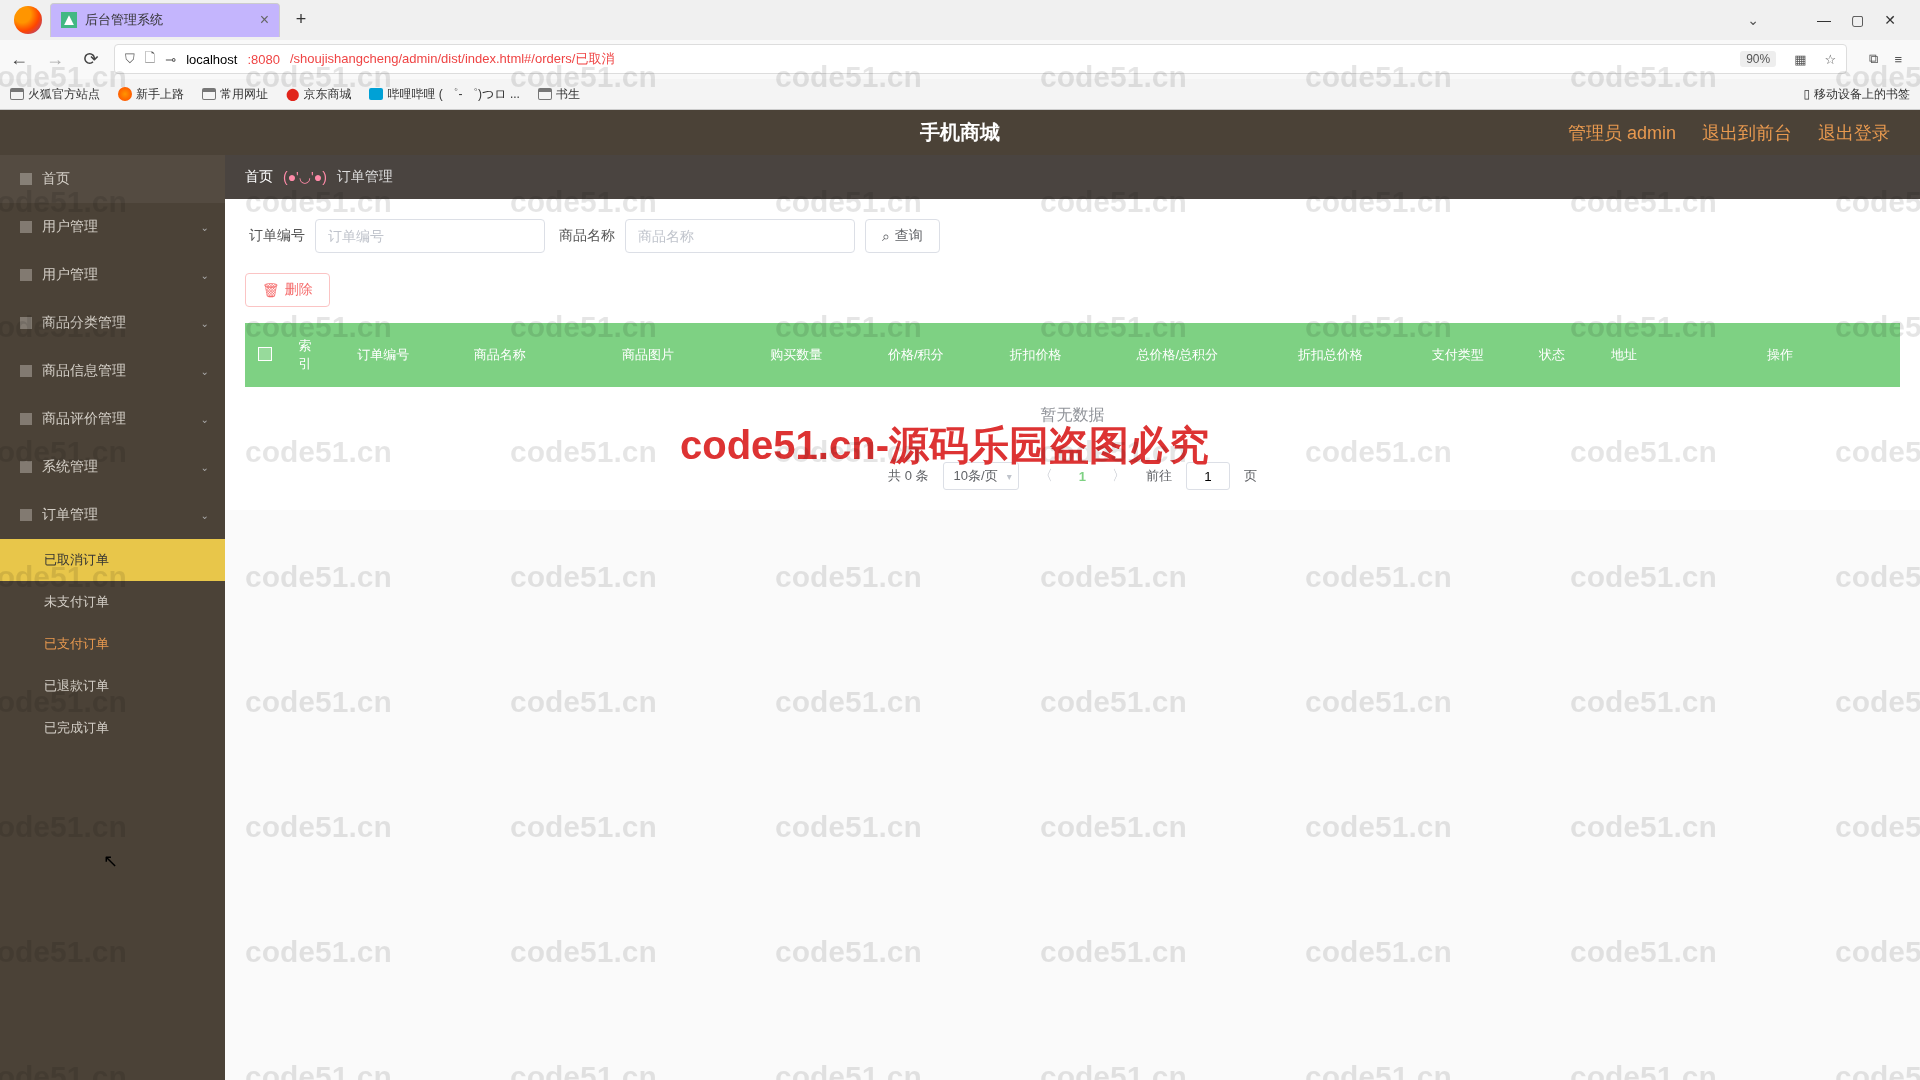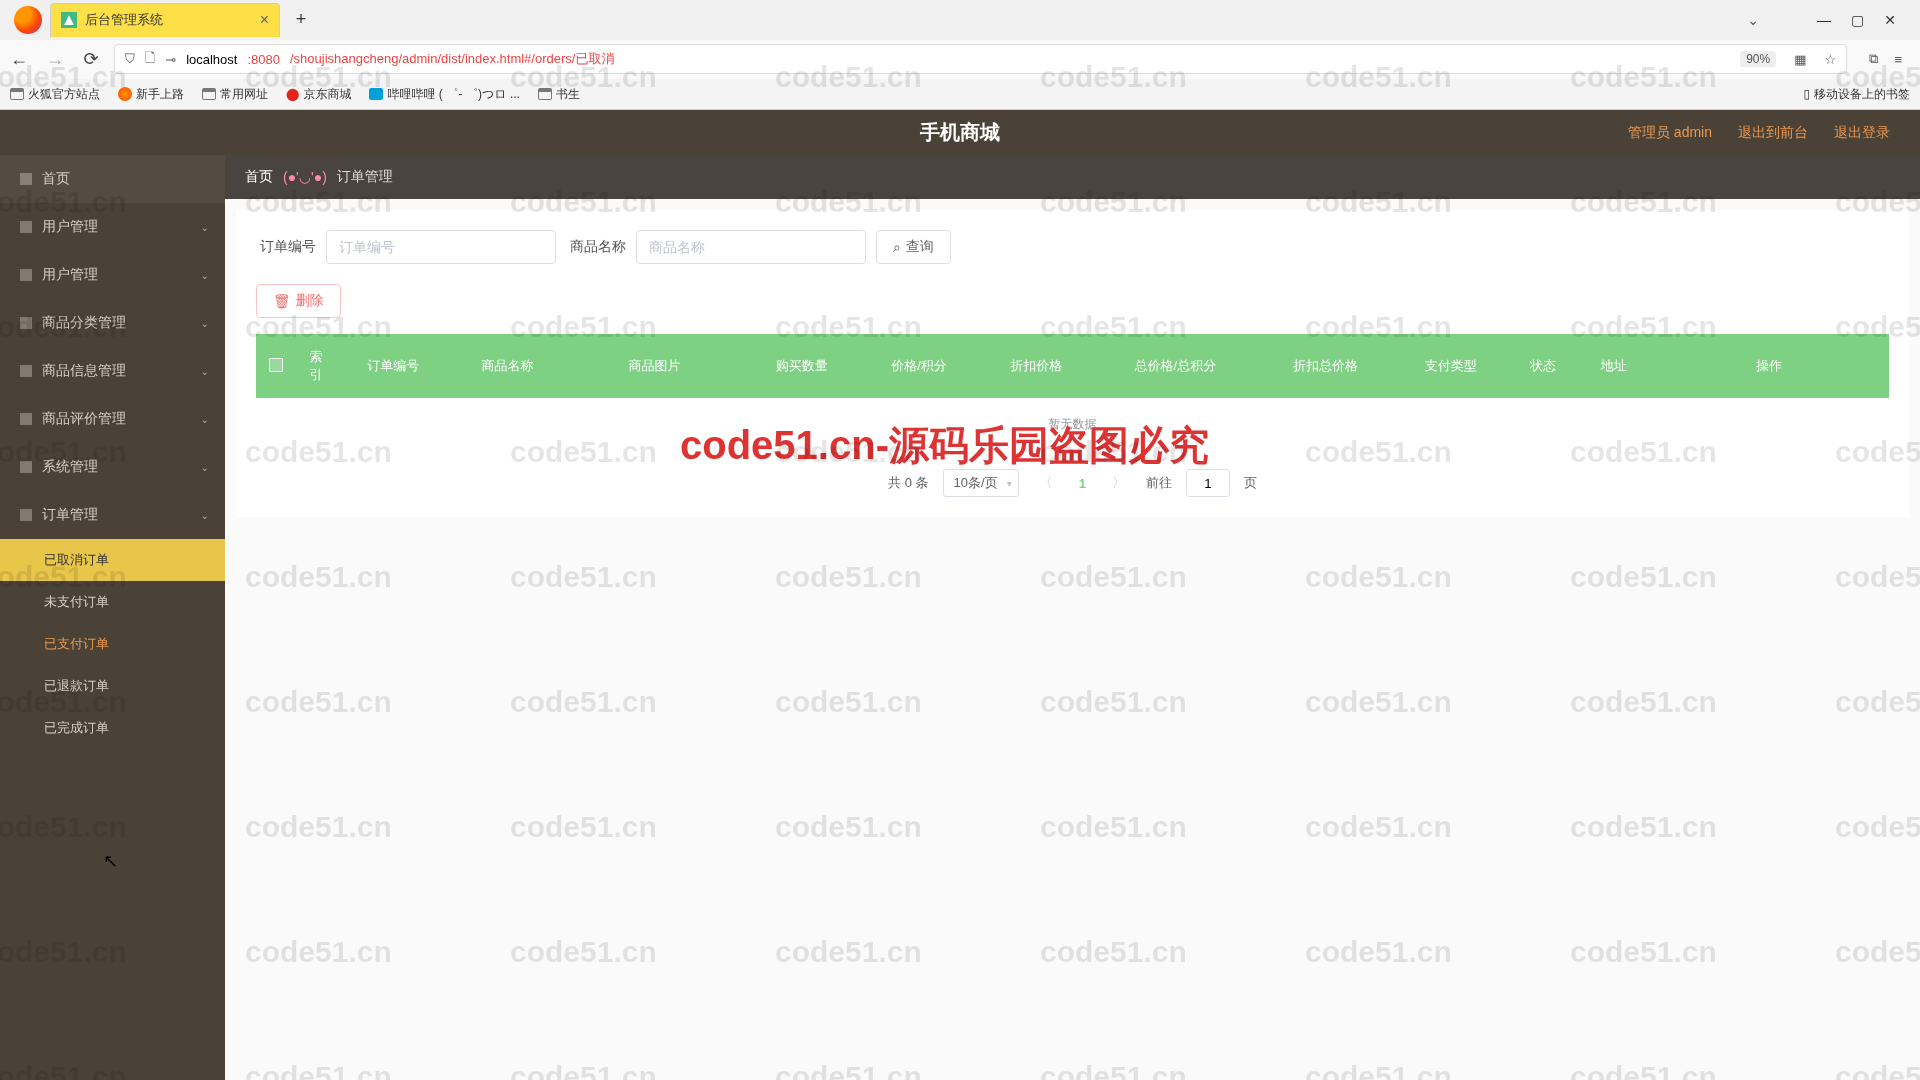--- a/index.html
+++ b/index.html
@@ -7,21 +7,21 @@
 
   
   .watermark { position: absolute; inset: 0; pointer-events: none; z-index: 999; overflow: hidden; }
   .watermark span { position: absolute; color: rgba(0,0,0,0.1); font-size: 30px; font-weight: bold; white-space: nowrap; }
   .overlay-text { position: absolute; color: #d33; font-size: 40px; font-weight: bold; pointer-events: none; z-index: 998; top: 418px; left: 680px; }
 
   
   .browser-chrome { height: 110px; background: #f0f0f0; border-bottom: 1px solid #ccc; display: flex; flex-direction: column; }
   .tab-bar { height: 40px; display: flex; align-items: center; padding: 0 6px; }
   .ff-icon { width: 28px; height: 28px; border-radius: 50%; background: radial-gradient(circle at 30% 30%, #ff9500 30%, #ff4500 60%, #8e44ad 100%); margin: 0 8px; }
-  .tab { height: 34px; background: #fde047; border: 1px solid #ccc; border-bottom: none; border-radius: 4px 4px 0 0; min-width: 230px; display: flex; align-items: center; padding: 0 10px; gap: 8px; position: relative; }
+  .tab { height: 34px; background: #c4b5fd; border: 1px solid #ccc; border-bottom: none; border-radius: 4px 4px 0 0; min-width: 230px; display: flex; align-items: center; padding: 0 10px; gap: 8px; position: relative; }
   .tab-favicon { width: 16px; height: 16px; background: #42b883; position: relative; }
   .tab-favicon::before { content: ""; position: absolute; inset: 3px; background: #fff; clip-path: polygon(50% 0, 100% 100%, 0 100%); }
   .tab-title { flex: 1; color: #333; }
   .tab-close { color: #666; cursor: pointer; font-size: 16px; }
   .tab-plus { width: 30px; height: 30px; display: flex; align-items: center; justify-content: center; color: #333; font-size: 18px; margin-left: 6px; }
   .tab-bar .spacer { flex: 1; }
   .win-controls { display: flex; gap: 20px; padding: 0 18px; color: #333; }
   .win-controls span { font-size: 14px; }
   .chevron-down { margin-right: 40px; color: #555; font-size: 14px; }
 
@@ -35,53 +35,53 @@
   .addr-right { display: flex; align-items: center; gap: 16px; padding: 0 12px; color: #555; }
 
   .bm-bar { height: 30px; display: flex; align-items: center; padding: 0 10px; gap: 18px; background: #f4f4f4; font-size: 12px; color: #333; }
   .bm-item { display: flex; align-items: center; gap: 4px; }
   .bm-icon { width: 14px; height: 12px; border: 1px solid #777; border-top: 4px solid #777; border-radius: 2px; }
   .bm-right { margin-left: auto; display: flex; align-items: center; gap: 4px; }
 
   
   .app-header { height: 45px; background: #4b4237; color: #e8994f; display: flex; align-items: center; justify-content: center; position: relative; }
   .app-title { font-size: 20px; font-weight: bold; color: #fff; }
-  .hdr-right { position: absolute; right: 30px; display: flex; gap: 26px; font-size: 14px; }
+  .hdr-right { position: absolute; right: 30px; display: flex; gap: 26px; font-size: 18px; }
   .hdr-right span { color: #e8994f; }
 
   
   .app-body { display: flex; height: calc(1080px - 110px - 45px); }
   .sidebar { width: 225px; background: #4b4237; display: flex; flex-direction: column; }
   .nav-item { height: 48px; display: flex; align-items: center; padding: 0 20px; gap: 10px; color: #d4cfc7; font-size: 14px; cursor: pointer; position: relative; }
   .nav-item .nav-ico { width: 12px; height: 12px; opacity: 0.4; background: #d4cfc7; }
   .nav-item.top { background: rgba(255,255,255,0.05); }
   .nav-item .expand { position: absolute; right: 16px; font-size: 10px; color: #aaa; }
   .nav-sub { height: 42px; display: flex; align-items: center; padding-left: 44px; color: #d4cfc7; font-size: 13px; cursor: pointer; }
   .nav-sub.active { background: #e8c64a; color: #333; }
   .nav-sub.highlight { color: #e8994f; }
 
   .content { flex: 1; background: #fafafa; padding: 0; overflow: hidden; }
   .crumb-bar { height: 44px; background: #4a4440; color: #fff; display: flex; align-items: center; padding: 0 20px; gap: 10px; font-size: 14px; }
   .crumb-bar .home { color: #fff; }
   .crumb-bar .face { color: #ff8aa8; }
   .crumb-bar .cur { color: #ddd; }
 
-  .panel { background: #fff; margin: 11px; padding: 20px 20px; }
+  .panel { background: #fff; margin: 0; padding: 20px 20px; }
   .search-row { display: flex; align-items: center; gap: 10px; margin-bottom: 20px; }
   .search-row label { color: #555; font-size: 14px; margin-left: 4px; }
   .txt-input { height: 34px; width: 230px; border: 1px solid #dcdfe6; border-radius: 4px; padding: 0 12px; font-size: 14px; color: #606266; }
   .txt-input::placeholder { color: #c0c4cc; }
   .btn { height: 34px; padding: 0 16px; border: 1px solid #dcdfe6; border-radius: 4px; background: #fff; display: inline-flex; align-items: center; gap: 5px; color: #606266; font-size: 14px; cursor: pointer; }
   .btn.danger { color: #f56c6c; border-color: #fbc4c4; background: #fff; }
 
   .action-row { margin-bottom: 16px; }
 
   .tbl { width: 100%; border-collapse: collapse; }
   .tbl thead th { background: #7ed183; color: #fff; font-weight: normal; font-size: 13px; padding: 14px 8px; border: none; text-align: center; }
-  .tbl tbody td { text-align: center; padding: 18px; color: #909399; font-size: 12px; }
+  .tbl tbody td { text-align: center; padding: 18px; color: #909399; font-size: 16px; }
   .chk { width: 14px; height: 14px; border: 1px solid #fff; display: inline-block; background: rgba(255,255,255,0.2); }
 
   .pager { display: flex; align-items: center; justify-content: center; gap: 14px; margin-top: 18px; color: #606266; font-size: 13px; }
   .pg-select { height: 28px; border: 1px solid #dcdfe6; border-radius: 3px; padding: 0 20px 0 10px; color: #606266; background: #fff; position: relative; display: inline-flex; align-items: center; }
   .pg-select::after { content: "▾"; position: absolute; right: 6px; color: #c0c4cc; font-size: 10px; }
   .pg-arrow { color: #c0c4cc; padding: 0 6px; font-size: 14px; }
   .pg-num { color: #7ed183; font-weight: bold; padding: 0 6px; }
   .pg-input { width: 44px; height: 28px; border: 1px solid #dcdfe6; border-radius: 3px; text-align: center; }
 
   .cursor { position: absolute; left: 103px; top: 850px; z-index: 1000; font-size: 18px; pointer-events: none; color: #000; }

